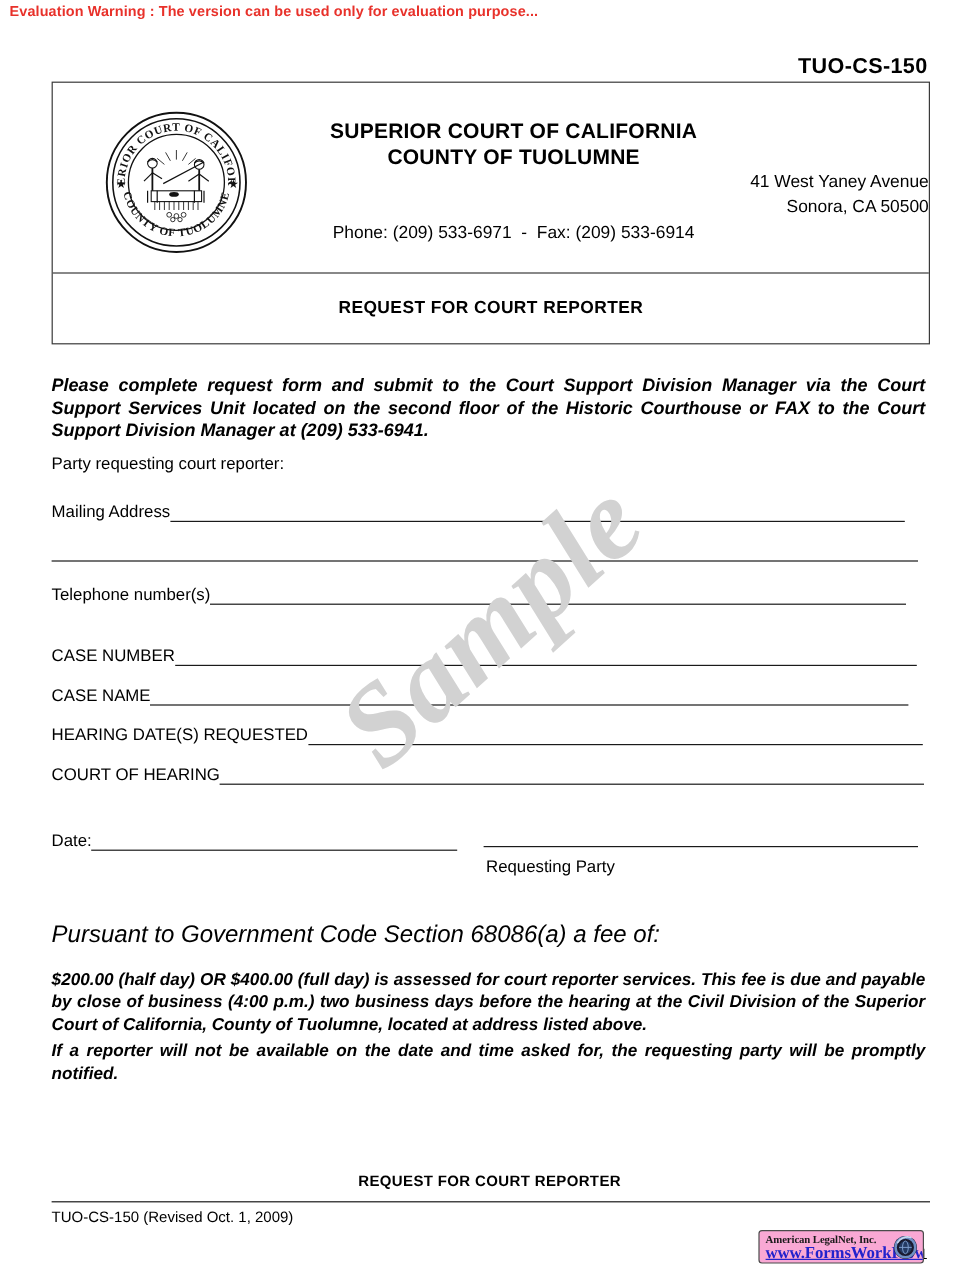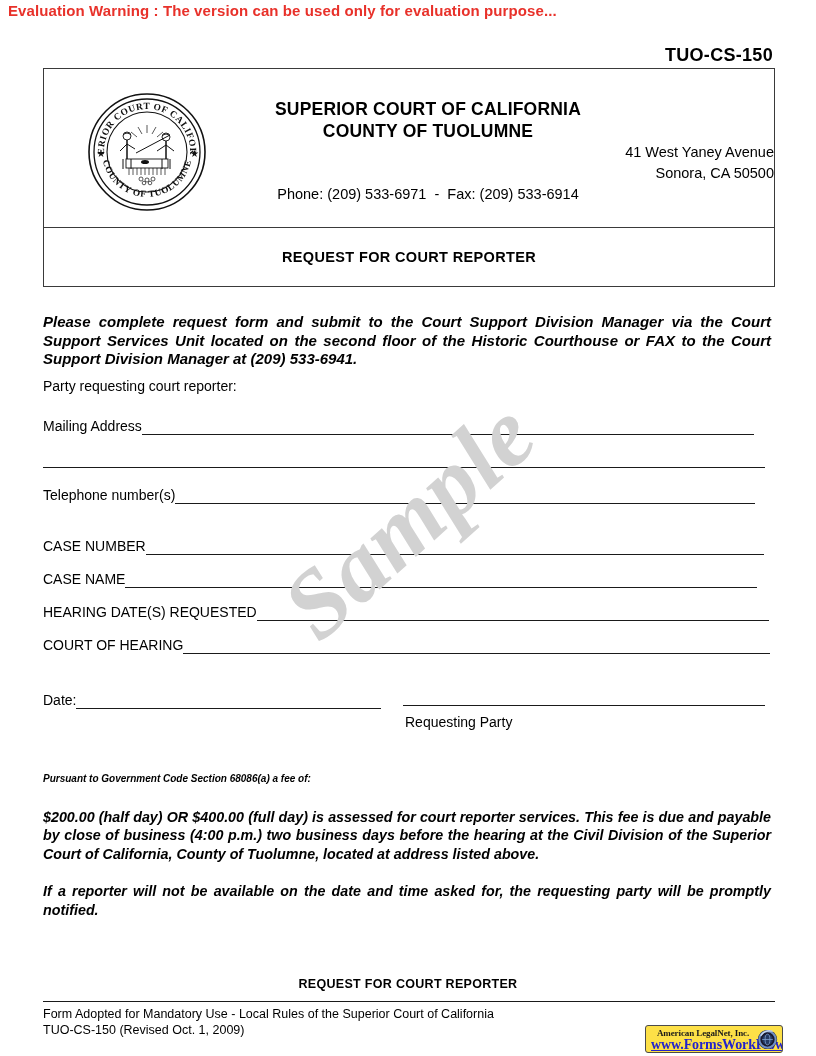--- a/index.html
+++ b/index.html
@@ -15,21 +15,21 @@
     color: #000000;
     overflow: hidden;
   }
 
   
   .eval-warning {
     position: absolute;
     left: 8px;
     top: 2px;
     font-family: "Liberation Sans", sans-serif;
-    font-size: 15px;
+    font-size: 12px;
     font-weight: bold;
     color: #e8312a;
     letter-spacing: 0.1px;
     white-space: nowrap;
   }
 
   
   .page {
     position: absolute;
     left: 0;
@@ -200,35 +200,35 @@
   }
 
   
   .fee-block {
     position: absolute;
     left: 43px;
     top: 770px;
     width: 728px;
   }
   .fee-heading {
-    font-size: 10px;
-    font-weight: bold;
+    font-size: 20px;
+    font-weight: normal;
     font-style: italic;
     line-height: 18.5px;
   }
   .fee-body {
     margin-top: 19px;
     font-size: 14.3px;
     font-weight: bold;
     font-style: italic;
     line-height: 18.5px;
     text-align: justify;
   }
   .fee-note {
-    margin-top: 19px;
+    margin-top: 4px;
     font-size: 14.3px;
     font-weight: bold;
     font-style: italic;
     line-height: 18.5px;
     text-align: justify;
   }
 
   
   .footer-title {
     position: absolute;
@@ -260,30 +260,29 @@
     right: 43px;
     top: 1006px;
     font-size: 12.5px;
     line-height: 16px;
     margin-top: 31px;
   }
 
   
   .legalnet {
     position: absolute;
-    right: 33px;
+    right: 46px;
     top: 1025px;
     width: 138px;
     height: 28px;
     border: 1px solid #4b4b4b;
     border-radius: 3px;
-    background: #fde047;
+    background: #f9a8d4;
     box-sizing: border-box;
     overflow: hidden;
-    text-align: center;
   }
   .legalnet-text {
     position: absolute;
     left: 5px;
     top: 2px;
     width: 104px;
   }
   .legalnet-name {
     font-family: "Liberation Serif", serif;
     font-size: 9px;
@@ -464,21 +463,20 @@
 
   <div class="fee-block">
     <div class="fee-heading">Pursuant to Government Code Section 68086(a) a fee of:</div>
     <div class="fee-body">$200.00 (half day) OR $400.00 (full day) is assessed for court reporter services.  This fee is due and payable by close of business (4:00 p.m.) two business days before the hearing at the Civil Division of the Superior Court of California, County of Tuolumne, located at address listed above.</div>
     <div class="fee-note">If a reporter will not be available on the date and time asked for, the requesting party will be promptly notified.</div>
   </div>
 
   <div class="footer-title">REQUEST FOR COURT REPORTER</div>
   <div class="footer-rule"></div>
   <div class="footer-left">
-    <div>Form Adopted for Mandatory Use - Local Rules of the Superior Court of California</div>
     <div>TUO-CS-150 (Revised Oct. 1, 2009)</div>
   </div>
   <div class="footer-page">Page 1 of 1</div>
 
   <div class="legalnet">
     <div class="legalnet-text">
       <div class="legalnet-name">American LegalNet, Inc.</div>
       <div class="legalnet-url">www.FormsWorkFlow.com</div>
     </div>
     <div class="legalnet-globe">

